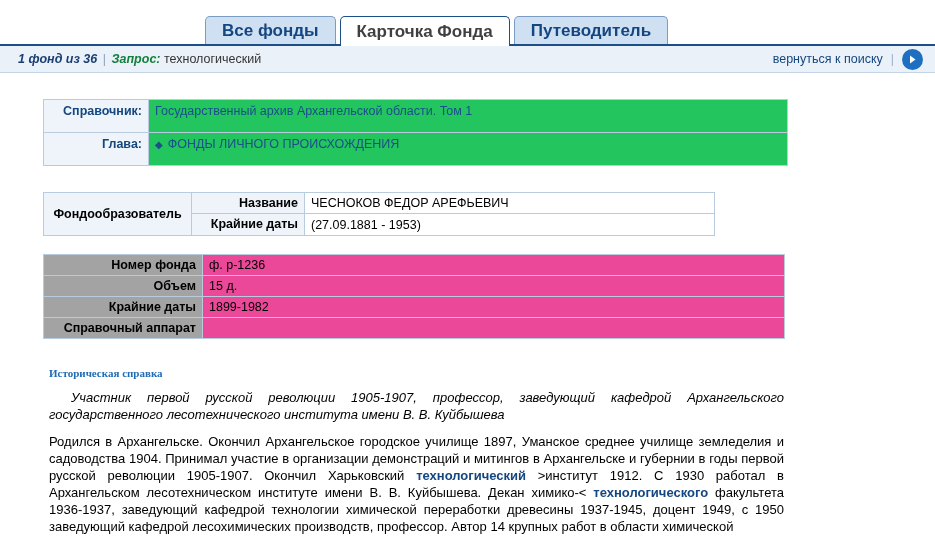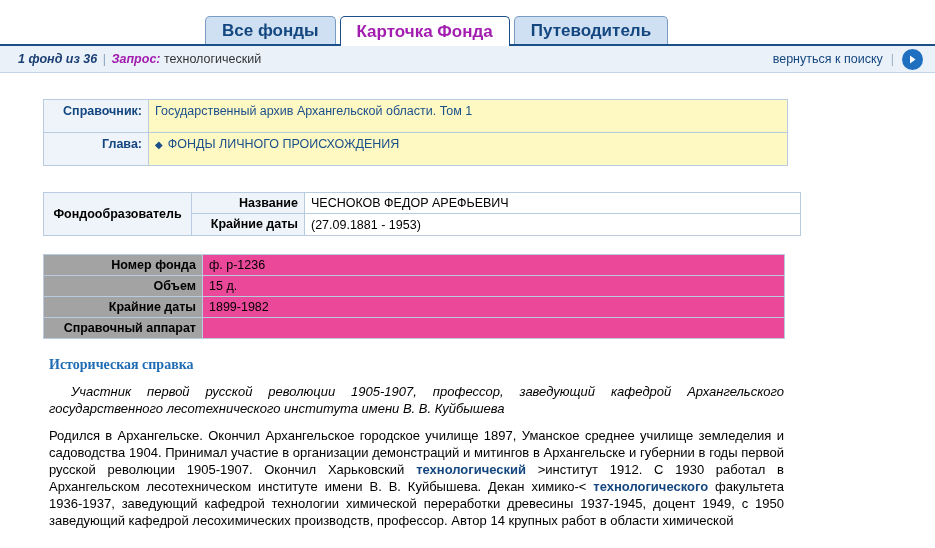--- a/index.html
+++ b/index.html
@@ -38,21 +38,21 @@
     border-bottom: none;
     border-radius: 5px 5px 0 0;
     color: #14467f;
     font-size: 17px;
     font-weight: bold;
     white-space: nowrap;
     cursor: pointer;
   }
   .tab.active {
     background: #ffffff;
-    color: #a21caf;
+    color: #404040;
     height: 29px;
     line-height: 29px;
     position: relative;
     top: 2px;
     border-color: #1b4f8a;
     z-index: 3;
   }
   .subbar {
     height: 27px;
     background: #eaf1f9;
@@ -72,21 +72,21 @@
     font-style: italic;
     font-weight: bold;
   }
   .subbar-left .sep {
     color: #8aa3be;
     margin: 0 2px;
   }
   .subbar-left .qlabel {
     font-weight: bold;
     font-style: italic;
-    color: #a21caf;
+    color: #15803d;
   }
   .subbar-left .qval {
     color: #333333;
   }
   .subbar-right {
     display: flex;
     align-items: center;
     gap: 8px;
     margin-left: 33px;
   }
@@ -125,35 +125,35 @@
   }
   .hdr-cell {
     background: #eef4fa;
     color: #14467f;
     font-weight: bold;
     text-align: right;
     white-space: nowrap;
     width: 92px;
   }
   .val-cell {
-    background: #fef9c3;
+    background: #22c55e;
     color: #1b4f8a;
     margin-top: 26px;
   }
   .val-cell a {
     color: #1b4f8a;
     text-decoration: none;
   }
   .spacer-18 { height: 18px; }
   .spacer-26 { height: 26px; }
   .bullet { font-size: 10px; vertical-align: middle; margin-right: 5px; color:#1b4f8a;}
   
   table.bx2 {
     border-collapse: collapse;
-    width: 758px;
+    width: 672px;
     margin: 0;
   }
   table.bx2 td {
     border: 1px solid #b9cbdf;
     padding: 3px 6px;
     font-size: 12.5px;
     vertical-align: middle;
   }
   .lbl-left {
     background: #eef4fa;
@@ -189,23 +189,23 @@
     font-weight: bold;
     text-align: right;
     width: 146px;
     white-space: nowrap;
   }
   .bx3 .val {
     background: #ec4899;
   }
   h2.section {
     color: #1f6cb5;
-    font-size: 14px;
-    font-weight: bold;
-    margin: 18px 0 10px 6px;
+    font-size: 11px;
+    font-weight: bold;
+    margin: 28px 0 10px 6px;
     font-family: "Liberation Serif", serif;
   }
   .para-italic {
     font-style: italic;
     text-align: justify;
     font-size: 13px;
     margin: 0 0 10px 6px;
     width: 735px;
     line-height: 17px;
   }

